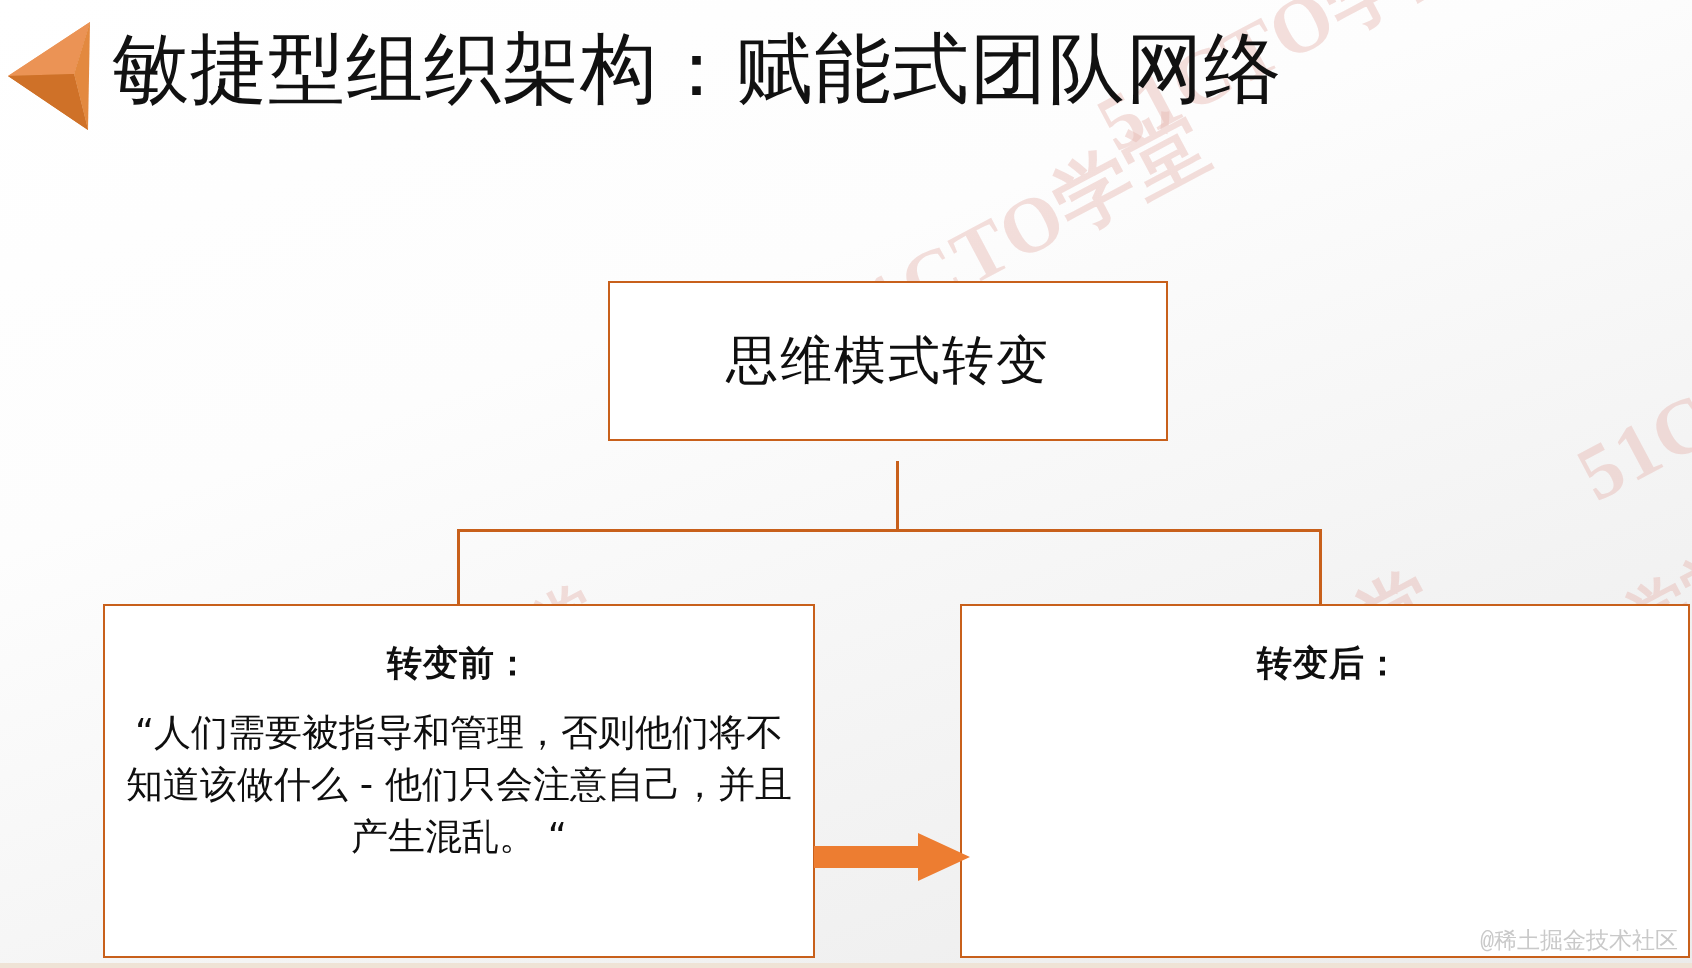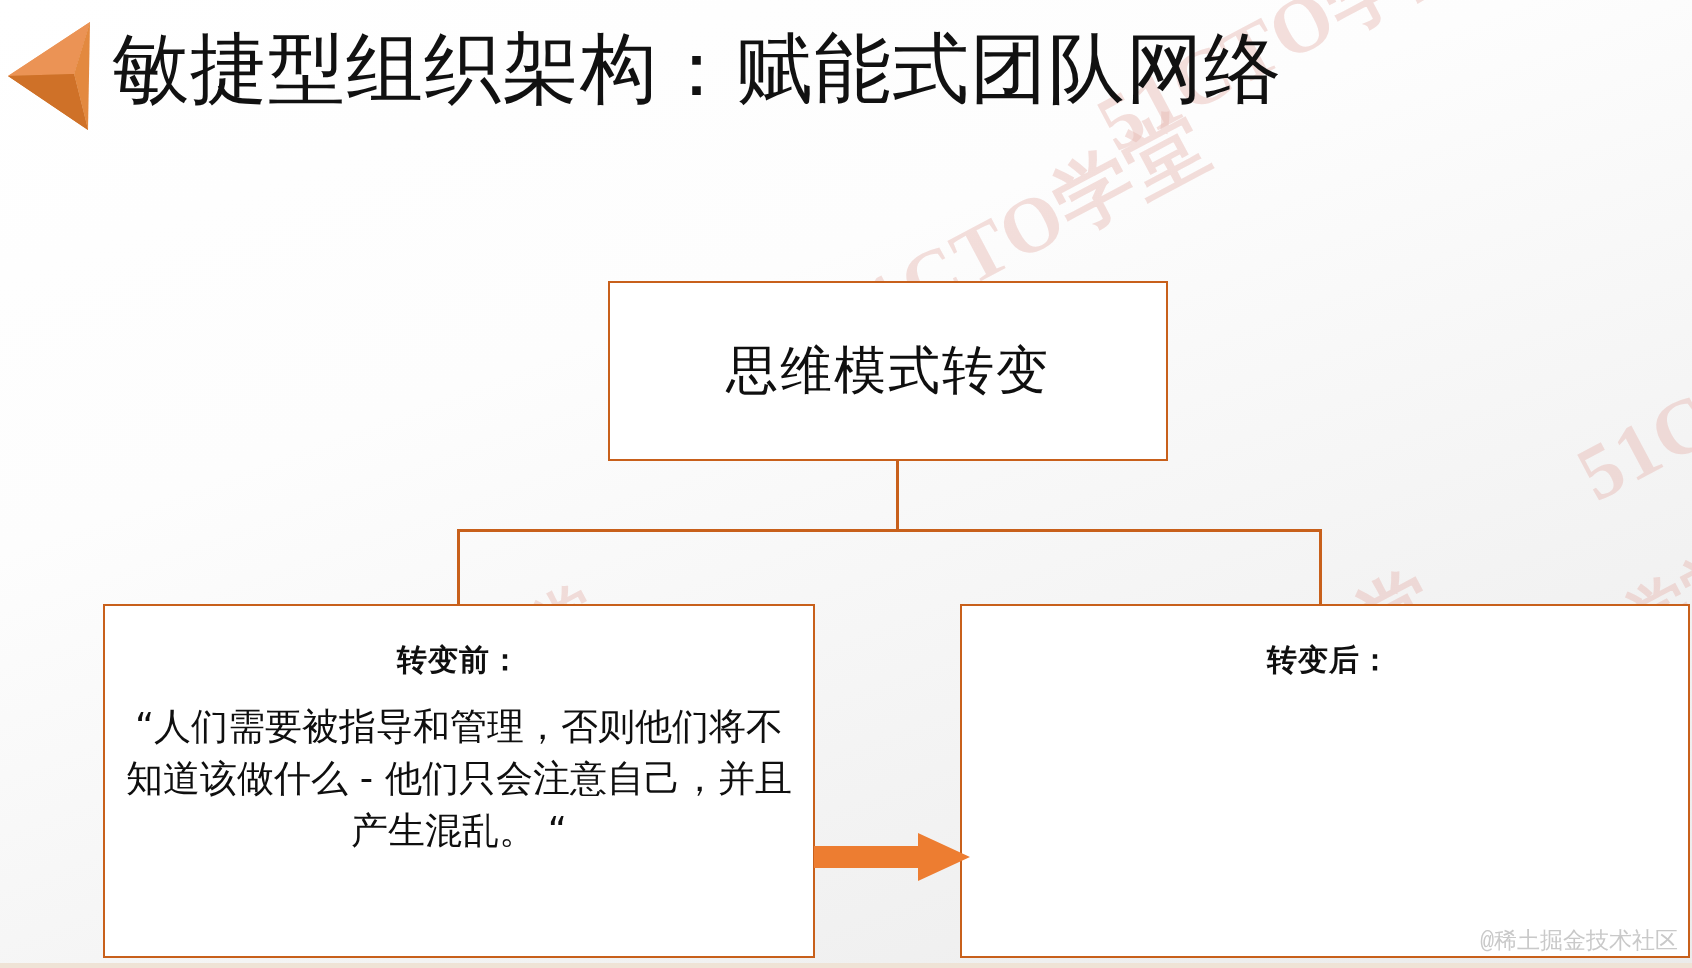--- a/index.html
+++ b/index.html
@@ -65,21 +65,21 @@
   .node {
     position: absolute;
     background: #ffffff;
     border: 2px solid #C8601B;
     box-sizing: border-box;
   }
   #node-top {
     left: 608px;
     top: 281px;
     width: 560px;
-    height: 180px;
+    height: 160px;
     display: flex;
     align-items: center;
     justify-content: center;
   }
   #node-top-label {
     font-size: 52px;
     color: #0f0f0f;
     letter-spacing: 2px;
     font-family: "DejaVu Sans", "Liberation Sans", sans-serif;
   }
@@ -103,21 +103,21 @@
     left: 960px;
     top: 604px;
     width: 730px;
     height: 354px;
     padding-left: 8px;
   }
 
   .node-head {
     text-align: center;
     font-weight: 700;
-    font-size: 30px;
+    font-size: 35px;
     color: #0f0f0f;
     margin-top: 34px;
     letter-spacing: 1px;
     font-family: "DejaVu Sans", "Liberation Sans", sans-serif;
   }
   .node-body {
     text-align: center;
     font-size: 37px;
     line-height: 52px;
     color: #0f0f0f;

